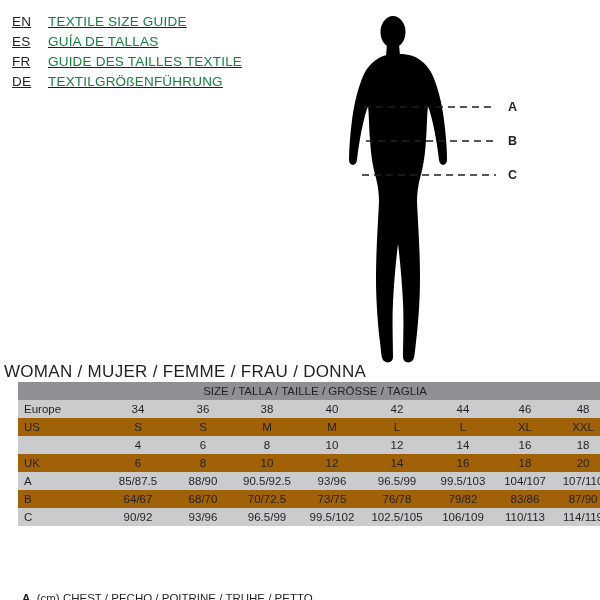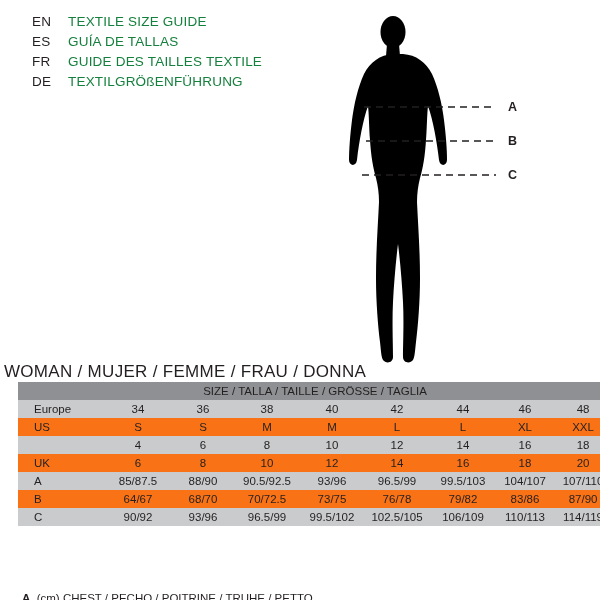--- a/index.html
+++ b/index.html
@@ -12,23 +12,24 @@
     height: 600px;
     font-family: "Liberation Sans", sans-serif;
     color: #231f20;
     position: relative;
     overflow: hidden;
   }
 
   
   #lang-block {
     position: absolute;
-    left: 32px;
+    left: 12px;
     top: 14px;
     width: 380px;
+    text-decoration: underline;
   }
   .lang-row {
     display: flex;
     align-items: baseline;
     height: 20px;
     font-size: 13.5px;
     letter-spacing: 0.2px;
   }
   .lang-code {
     width: 36px;
@@ -79,24 +80,24 @@
   }
   #size-table td {
     padding: 0;
     height: 18px;
     line-height: 18px;
     text-align: center;
     color: #231f20;
   }
   #size-table td.label-cell {
     text-align: left;
-    padding-left: 16px;
+    padding-left: 6px;
   }
   .row-shaded td { background: #c9cbcd; }
-  .row-plain td { background: #f97316; }
+  .row-plain td { background: #a16207; }
   .header-row td {
     background: #8e9093;
     color: #231f20;
     font-size: 11.5px;
     text-align: left;
     padding-left: 6px;
     height: 19px;
     line-height: 19px;
   }
 

